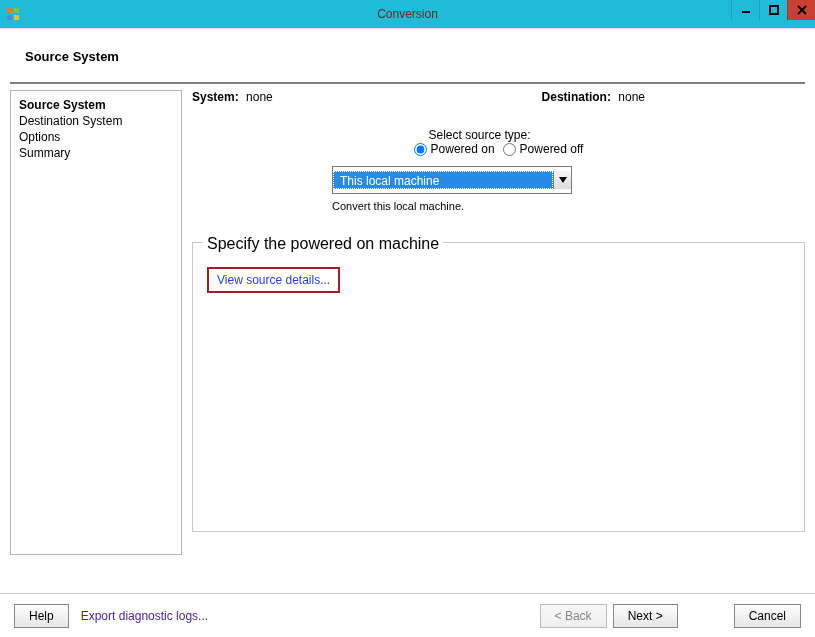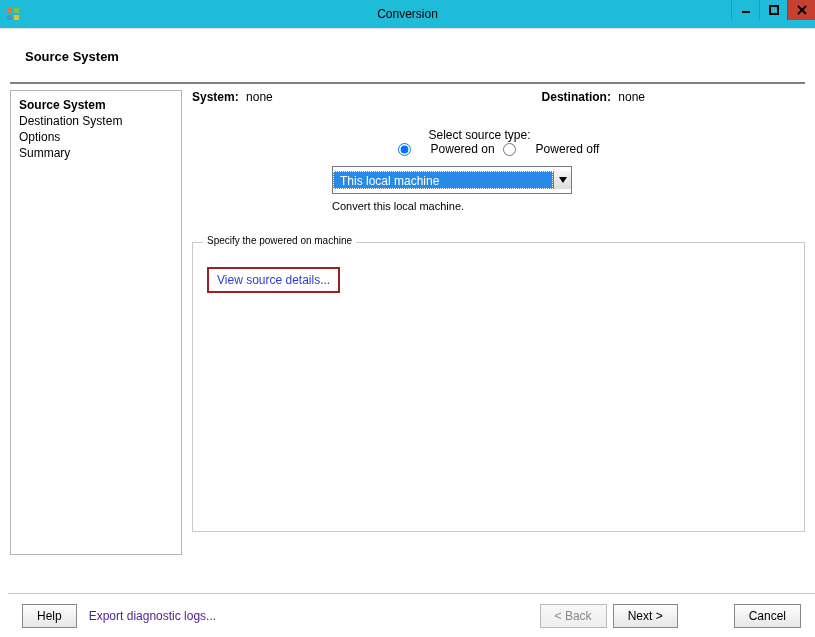--- a/index.html
+++ b/index.html
@@ -21,21 +21,21 @@
   }
   .title-bar .icon {
     width: 14px;
     height: 14px;
     margin-left: 6px;
   }
   .title-bar .title {
     position: absolute;
     left: 0; right: 0;
     text-align: center;
-    color: #000000;
+    color: #7f1d1d;
     font-size: 12px;
     pointer-events: none;
   }
   .title-bar .controls {
     position: absolute;
     right: 0; top: 0;
     display: flex;
     height: 20px;
   }
   .title-bar .controls .btn {
@@ -106,21 +106,21 @@
   .label-b { font-weight: bold; margin-right: 4px; }
   .label-n { color: #000; }
   .src-type-row {
     display: flex;
     align-items: center;
     margin-top: 24px;
     flex-direction: column;
   }
   .src-type-row .lbl { width: 140px; }
   .radios { display:flex; gap: 8px; align-items:center; }
-  .radios label { display:flex; gap:20px; align-items:center; }
+  .radios label { display:flex; gap:4px; align-items:center; }
   .dropdown-row {
     margin-left: 140px;
     margin-top: 10px;
   }
   .dropdown {
     display: inline-flex;
     align-items: center;
     border: 1px solid #7a7a7a;
     height: 28px;
     width: 240px;
@@ -158,37 +158,37 @@
     position: relative;
     height: 290px;
     padding: 24px 14px 14px 14px;
   }
   .groupbox .legend {
     position: absolute;
     top: -8px;
     left: 10px;
     background: #fff;
     padding: 0 4px;
-    font-size: 10px;
+    font-size: 16px;
     color: #000;
   }
   .link-box {
     display: inline-block;
     border: 2px solid #9e1e26;
     padding: 4px 8px;
   }
   .link-box a {
     color: #2a3ddc;
     text-decoration: none;
     font-size: 12px;
     cursor: pointer;
   }
   .footer {
     position: absolute;
-    bottom: 0; left: 8px; right: 0;
+    bottom: 0; left: 0; right: 0;
     height: 44px;
     border-top: 1px solid #ccc;
     display: flex;
     align-items: center;
     padding: 0 14px;
     gap: 8px;
   }
   .footer .btn {
     height: 24px;
     padding: 0 14px;

